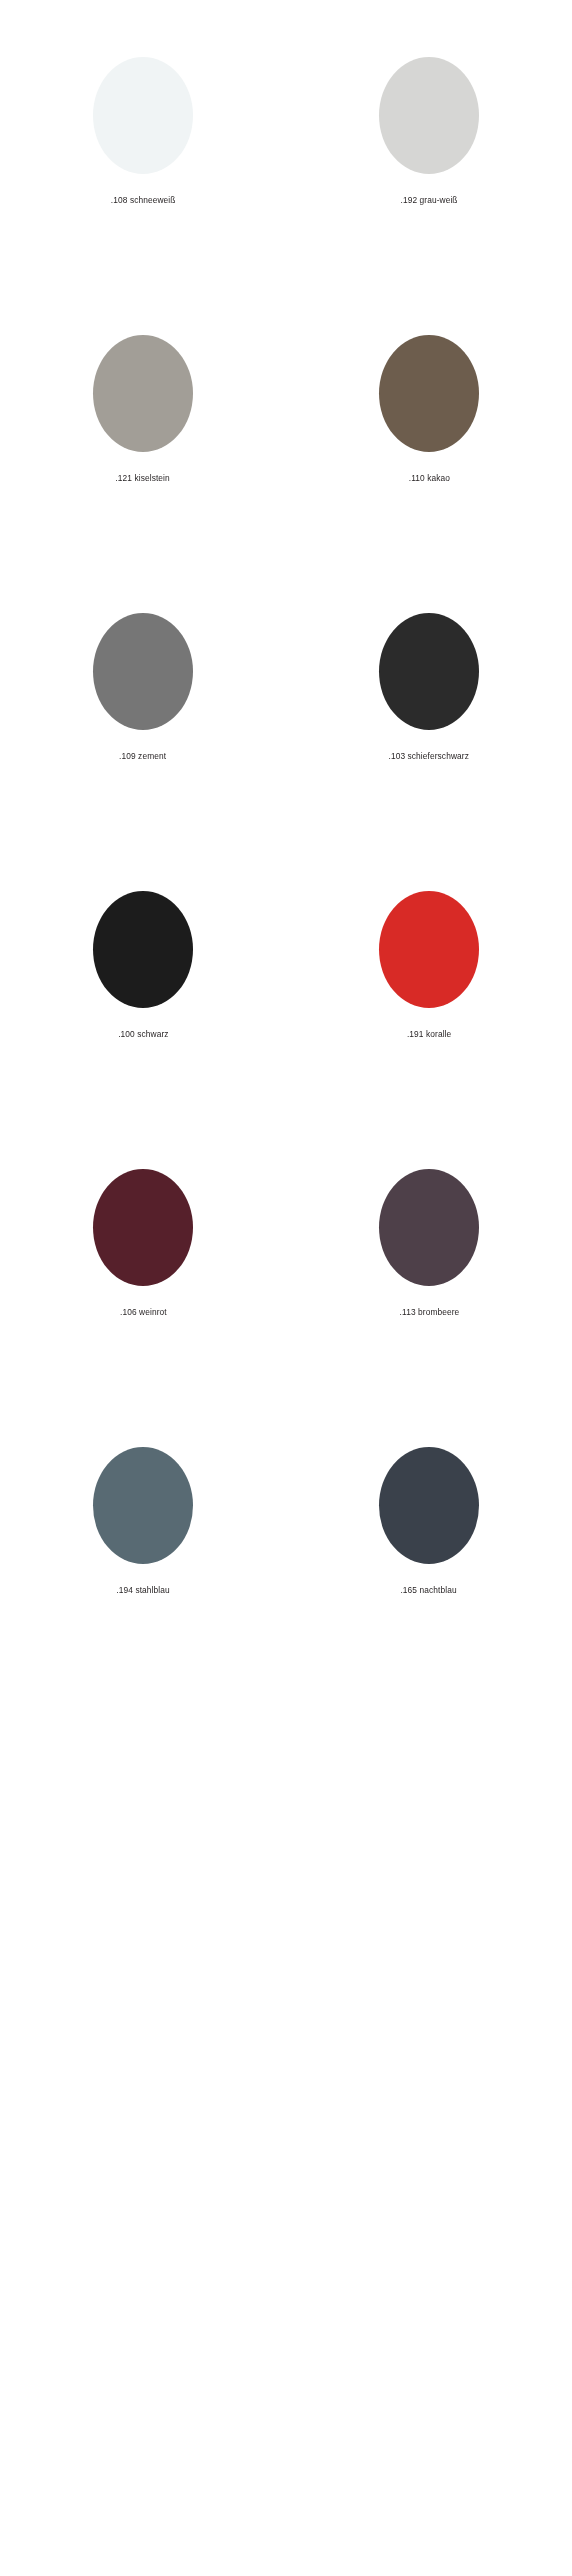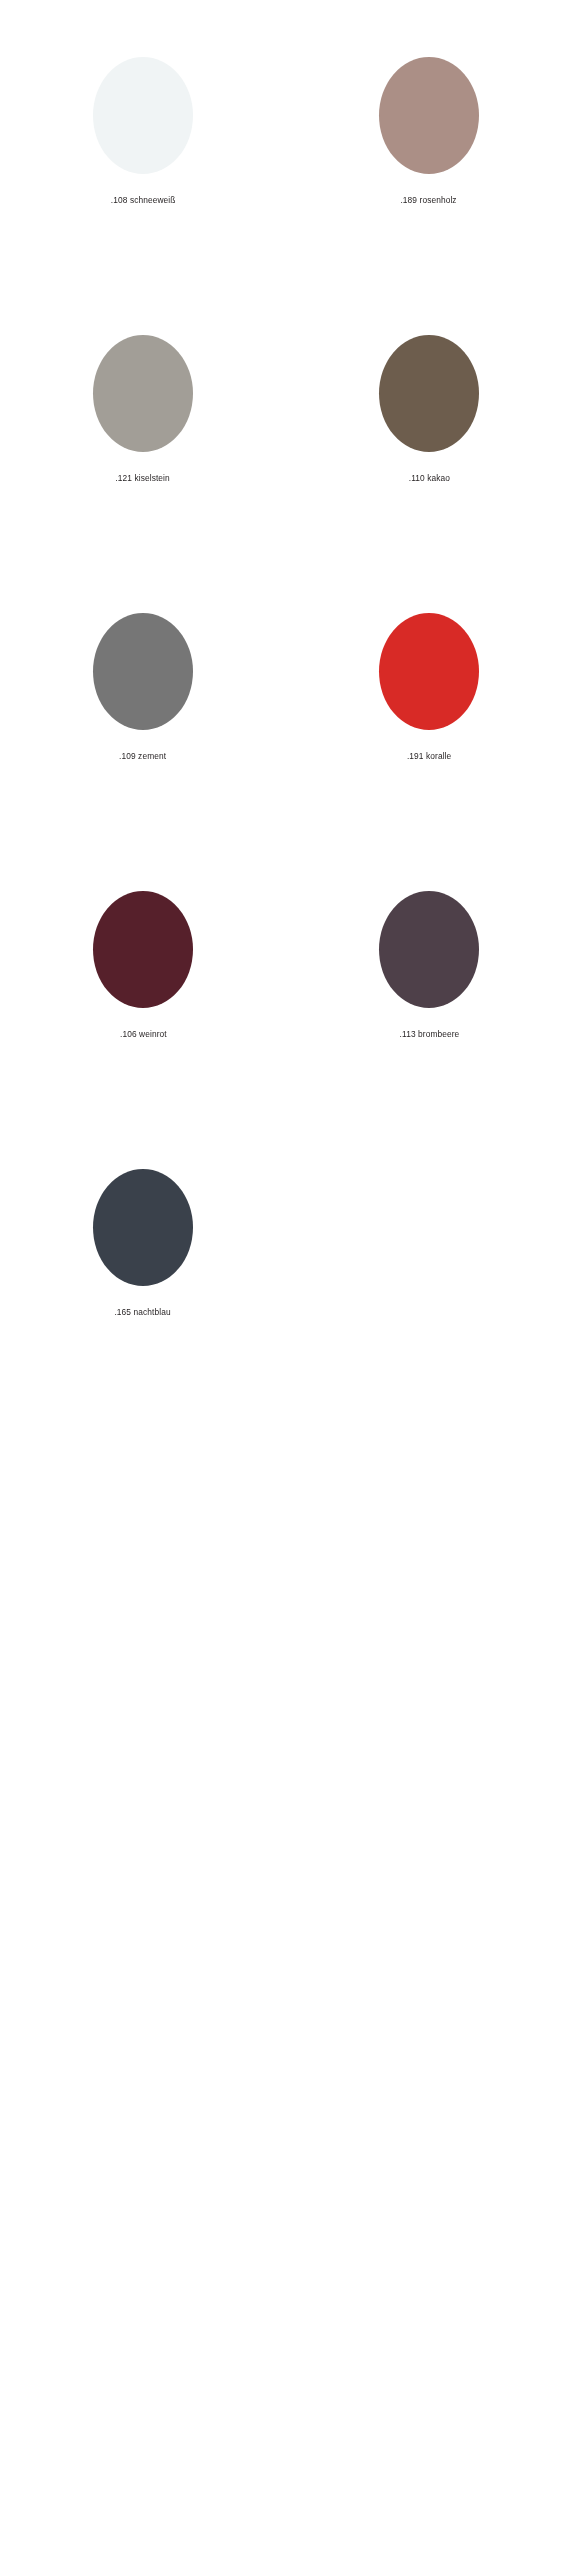--- a/index.html
+++ b/index.html
@@ -65,46 +65,58 @@
 </head>
 <body>
 
 <div id="palette-sheet" style="background: rgb(255, 255, 255);">
   <div class="swatch-grid">
       <div class="swatch-cell">
         <div class="swatch-disc" style="background-color: rgb(240, 244, 245);"></div>
         <div class="swatch-label" style="color: rgb(35, 31, 32);">.108 schneeweiß</div>
       </div>
       <div class="swatch-cell">
-        <div class="swatch-disc" style="background-color: rgb(171, 143, 134);"></div>
-        <div class="swatch-label" style="color: rgb(35, 31, 32);">.189 rosenholz</div>
+        <div class="swatch-disc" style="background-color: rgb(214, 214, 212);"></div>
+        <div class="swatch-label" style="color: rgb(35, 31, 32);">.192 grau-weiß</div>
       </div>
       <div class="swatch-cell">
         <div class="swatch-disc" style="background-color: rgb(162, 158, 151);"></div>
         <div class="swatch-label" style="color: rgb(35, 31, 32);">.121 kiselstein</div>
       </div>
       <div class="swatch-cell">
         <div class="swatch-disc" style="background-color: rgb(109, 93, 77);"></div>
         <div class="swatch-label" style="color: rgb(35, 31, 32);">.110 kakao</div>
       </div>
       <div class="swatch-cell">
         <div class="swatch-disc" style="background-color: rgb(118, 118, 118);"></div>
         <div class="swatch-label" style="color: rgb(35, 31, 32);">.109 zement</div>
       </div>
       <div class="swatch-cell">
+        <div class="swatch-disc" style="background-color: rgb(43, 43, 43);"></div>
+        <div class="swatch-label" style="color: rgb(35, 31, 32);">.103 schieferschwarz</div>
+      </div>
+      <div class="swatch-cell">
+        <div class="swatch-disc" style="background-color: rgb(28, 28, 28);"></div>
+        <div class="swatch-label" style="color: rgb(35, 31, 32);">.100 schwarz</div>
+      </div>
+      <div class="swatch-cell">
         <div class="swatch-disc" style="background-color: rgb(216, 42, 38);"></div>
         <div class="swatch-label" style="color: rgb(35, 31, 32);">.191 koralle</div>
       </div>
       <div class="swatch-cell">
         <div class="swatch-disc" style="background-color: rgb(86, 32, 43);"></div>
         <div class="swatch-label" style="color: rgb(35, 31, 32);">.106 weinrot</div>
       </div>
       <div class="swatch-cell">
         <div class="swatch-disc" style="background-color: rgb(78, 64, 73);"></div>
         <div class="swatch-label" style="color: rgb(35, 31, 32);">.113 brombeere</div>
       </div>
       <div class="swatch-cell">
+        <div class="swatch-disc" style="background-color: rgb(88, 106, 115);"></div>
+        <div class="swatch-label" style="color: rgb(35, 31, 32);">.194 stahlblau</div>
+      </div>
+      <div class="swatch-cell">
         <div class="swatch-disc" style="background-color: rgb(58, 65, 75);"></div>
         <div class="swatch-label" style="color: rgb(35, 31, 32);">.165 nachtblau</div>
       </div>
     </div>
 </div>
 
 
 </body></html>

